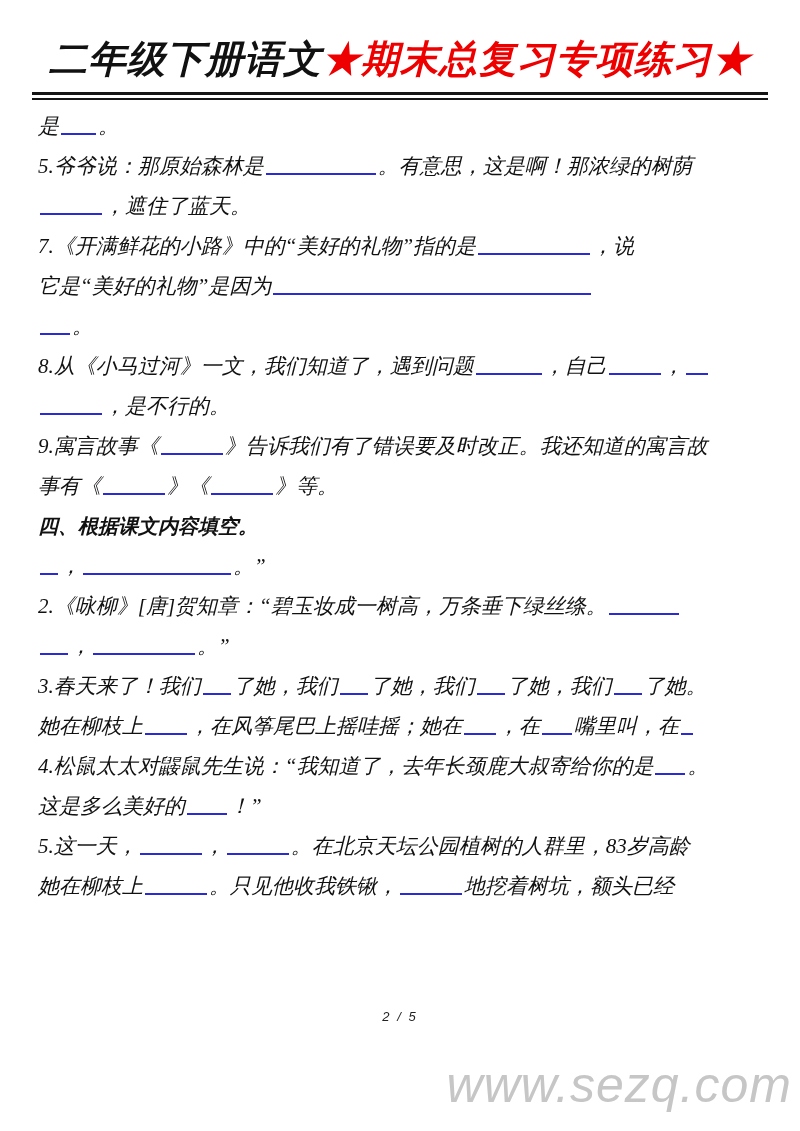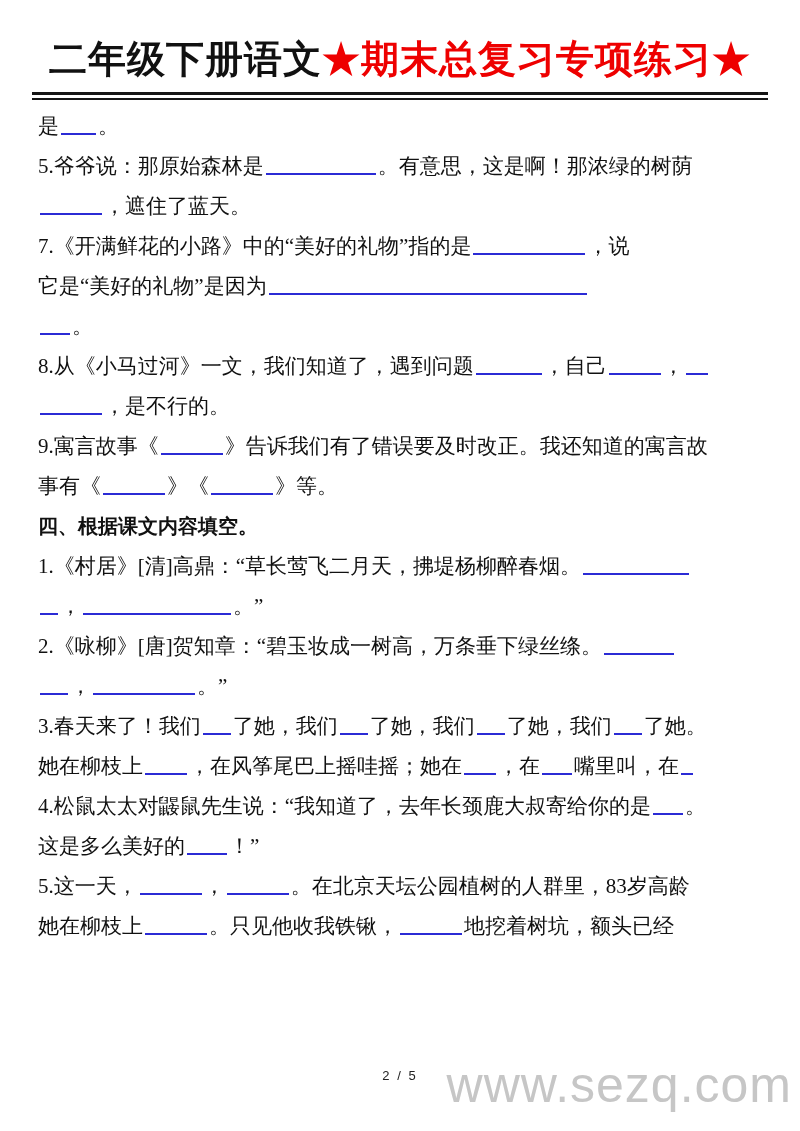--- a/index.html
+++ b/index.html
@@ -9,20 +9,21 @@
     --ink:#111111;
   }
   html,body{margin:0;padding:0;background:#ffffff;}
   .page{
     position:relative;
     width:800px;height:1131px;
     background:#ffffff;
     overflow:hidden;
     font-family:"Liberation Serif", serif;
     color:var(--ink);
+    font-style:italic;
   }
   .header{
     padding-top:34px;
     text-align:center;
     white-space:nowrap;
   }
   .title{
     font-size:38px;
     font-weight:bold;
     letter-spacing:1px;
@@ -52,21 +53,21 @@
   }
   .blank{
     display:inline-block;
     height:16px;
     border-bottom:2px solid var(--blue);
     margin:0 2px;
     vertical-align:-2px;
   }
   .footer-page{
     position:absolute;
-    left:0;top:1068px;width:100%;
+    left:0;top:1009px;width:100%;
     text-align:center;
     font-size:13px;
     letter-spacing:2px;
     color:#222;
     font-family:"Liberation Sans", sans-serif;
   }
   .watermark{
     position:absolute;
     right:8px;top:1056px;
     font-size:50px;
@@ -91,21 +92,20 @@
       <div class="line"><span class="txt">5.爷爷说：那原始森林是</span><span class="blank" style="width: 110px;"></span><span class="txt">。有意思，这是啊！那浓绿的树荫</span></div>
       <div class="line"><span class="blank" style="width: 62px;"></span><span class="txt">，遮住了蓝天。</span></div>
       <div class="line"><span class="txt">7.《开满鲜花的小路》中的“美好的礼物”指的是</span><span class="blank" style="width: 112px;"></span><span class="txt">，说</span></div>
       <div class="line"><span class="txt">它是“美好的礼物”是因为</span><span class="blank" style="width: 318px;"></span></div>
       <div class="line"><span class="blank" style="width: 30px;"></span><span class="txt">。</span></div>
       <div class="line"><span class="txt">8.从《小马过河》一文，我们知道了，遇到问题</span><span class="blank" style="width: 66px;"></span><span class="txt">，自己</span><span class="blank" style="width: 52px;"></span><span class="txt">，</span><span class="blank" style="width: 22px;"></span></div>
       <div class="line"><span class="blank" style="width: 62px;"></span><span class="txt">，是不行的。</span></div>
       <div class="line"><span class="txt">9.寓言故事《</span><span class="blank" style="width: 62px;"></span><span class="txt">》告诉我们有了错误要及时改正。我还知道的寓言故</span></div>
       <div class="line"><span class="txt">事有《</span><span class="blank" style="width: 62px;"></span><span class="txt">》《</span><span class="blank" style="width: 62px;"></span><span class="txt">》等。</span></div>
       <div class="line heading"><span class="txt">四、根据课文内容填空。</span></div>
-      <div class="line"><span class="txt">1.《村居》[清]高鼎：“草长莺飞二月天，拂堤杨柳醉春烟。</span><span class="blank" style="width: 106px;"></span></div>
       <div class="line"><span class="blank" style="width: 18px;"></span><span class="txt">，</span><span class="blank" style="width: 148px;"></span><span class="txt">。”</span></div>
       <div class="line"><span class="txt">2.《咏柳》[唐]贺知章：“碧玉妆成一树高，万条垂下绿丝绦。</span><span class="blank" style="width: 70px;"></span></div>
       <div class="line"><span class="blank" style="width: 28px;"></span><span class="txt">，</span><span class="blank" style="width: 102px;"></span><span class="txt">。”</span></div>
       <div class="line"><span class="txt">3.春天来了！我们</span><span class="blank" style="width: 28px;"></span><span class="txt">了她，我们</span><span class="blank" style="width: 28px;"></span><span class="txt">了她，我们</span><span class="blank" style="width: 28px;"></span><span class="txt">了她，我们</span><span class="blank" style="width: 28px;"></span><span class="txt">了她。</span></div>
       <div class="line"><span class="txt">她在柳枝上</span><span class="blank" style="width: 42px;"></span><span class="txt">，在风筝尾巴上摇哇摇；她在</span><span class="blank" style="width: 32px;"></span><span class="txt">，在</span><span class="blank" style="width: 30px;"></span><span class="txt">嘴里叫，在</span><span class="blank" style="width: 12px;"></span></div>
       <div class="line"><span class="txt">4.松鼠太太对鼹鼠先生说：“我知道了，去年长颈鹿大叔寄给你的是</span><span class="blank" style="width: 30px;"></span><span class="txt">。</span></div>
       <div class="line"><span class="txt">这是多么美好的</span><span class="blank" style="width: 40px;"></span><span class="txt">！”</span></div>
       <div class="line"><span class="txt">5.这一天，</span><span class="blank" style="width: 62px;"></span><span class="txt">，</span><span class="blank" style="width: 62px;"></span><span class="txt">。在北京天坛公园植树的人群里，83岁高龄</span></div>
       <div class="line"><span class="txt">她在柳枝上</span><span class="blank" style="width: 62px;"></span><span class="txt">。只见他收我铁锹，</span><span class="blank" style="width: 62px;"></span><span class="txt">地挖着树坑，额头已经</span></div>
     </div>

